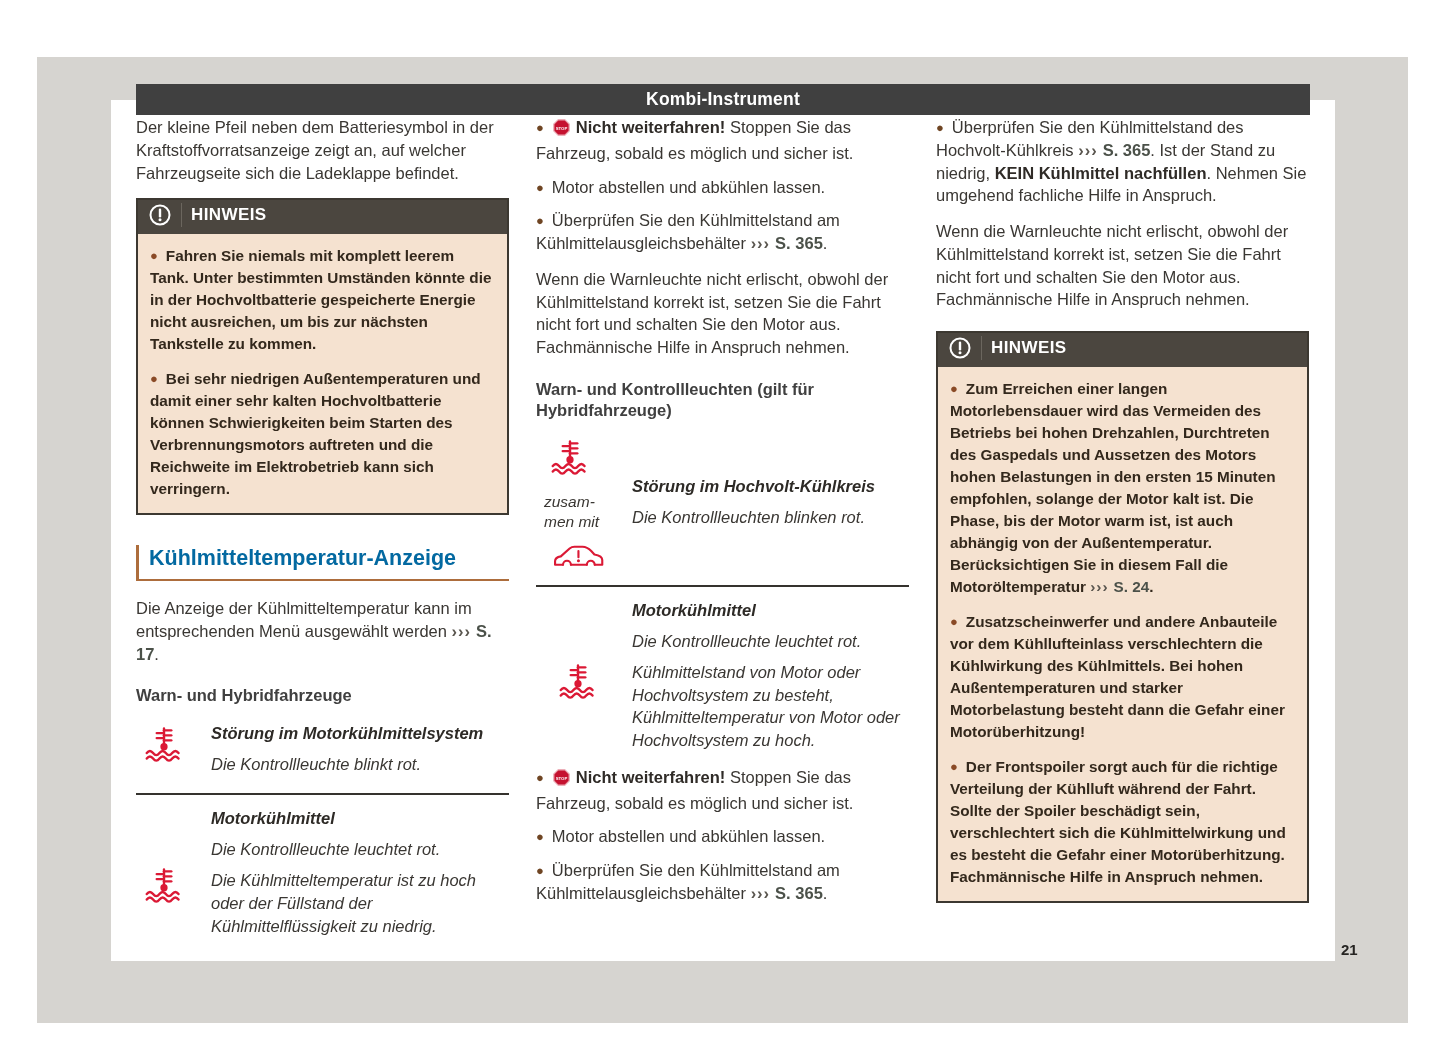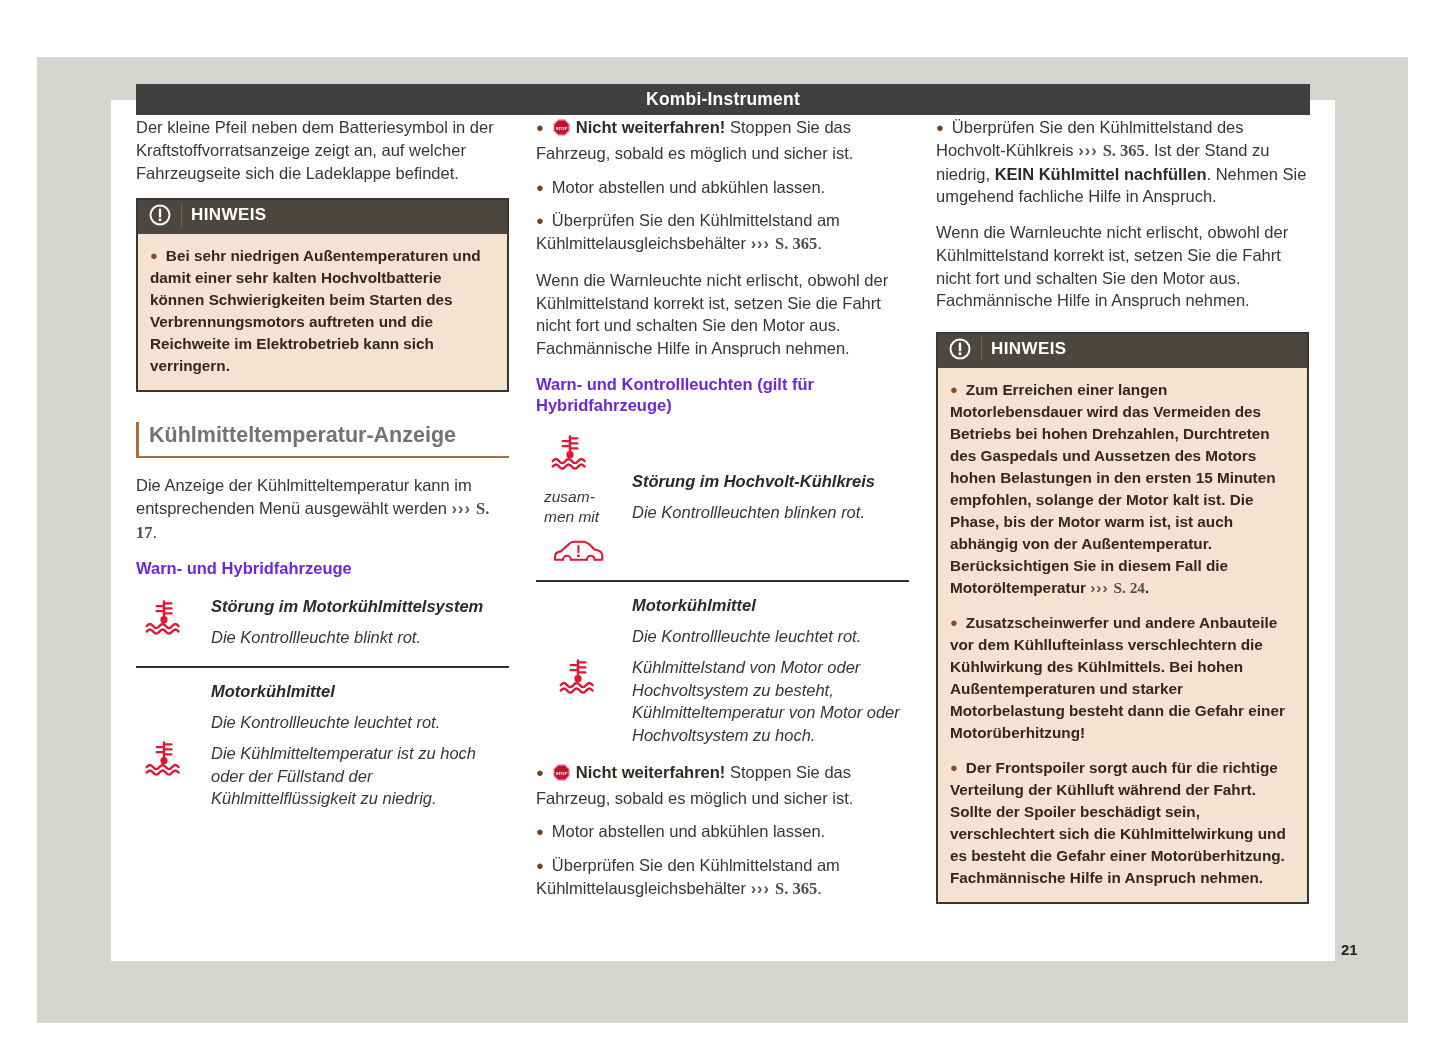--- a/index.html
+++ b/index.html
@@ -22,41 +22,41 @@
   #col1{left:136px;}
   #col2{left:536px;}
   #col3{left:936px;}
 
   p{margin:0 0 11px 0;}
   .para{margin-bottom:13px;}
   .bullet{color:#6f4523;margin-right:8px;font-size:13px;vertical-align:1px;}
   b,.bold{font-weight:700;color:#2f2b27;margin-top:28px;}
 
   .chev{font-weight:700;color:#5a564f;letter-spacing:1px;margin-right:5px;}
-  .ref{font-weight:700;color:#4b5149;text-decoration:none;cursor:pointer;font-family:Liberation Serif, serif;}
+  .ref{font-weight:700;color:#4b5149;text-decoration:none;cursor:pointer;}
 
   
   .hinweis{border:2px solid #3c3831;margin-top:14px;}
   .hinweis-head{
     background:#4b463f;color:#ffffff;display:flex;align-items:flex-start;
     padding:3px 10px;min-height:28px;
   }
   .hw-icon{display:flex;align-items:center;padding-right:9px;margin-right:9px;border-right:1px solid #6b665e;}
   .hw-title{font-weight:700;font-size:17px;letter-spacing:.4px;}
   .hinweis-body{background:#f5e2d0;padding:11px 12px 13px 12px;}
   .hinweis-body p{margin:0 0 13px 0;font-weight:700;font-size:15.3px;line-height:1.44;color:#33281c;}
   .hinweis-body p:last-child{margin-bottom:0;}
   .hinweis-body .bullet{color:#8a4a26;}
 
   .section-head{
     margin:30px 0 16px 0;padding:1px 0 8px 10px;
     border-left:3px solid #ad6d3c;border-bottom:2px solid #ad6d3c;
-    font-size:21.5px;font-weight:700;color:#737373;line-height:1.15;
-  }
-  .subhead{font-weight:700;font-size:16.5px;color:#6d28d9;margin:14px 0 15px 0;line-height:1.3;}
+    font-size:21.5px;font-weight:700;color:#0369a1;line-height:1.15;
+  }
+  .subhead{font-weight:700;font-size:16.5px;color:#404040;margin:20px 0 15px 0;line-height:1.3;}
 
   .lightrow{display:grid;grid-template-columns:75px 1fr;font-style:italic;}
   .lightrow.mid{grid-template-columns:96px 1fr;}
   .lightrow.center{align-items:center;}
   .l-title{font-weight:700;color:#2d2a26;margin-bottom:6px;}
   .lightrow p{margin-bottom:8px;}
   .iconcell{padding-left:8px;}
   .iconcell.align-title{padding-top:2px;}
   .iconcell.align-desc{padding-top:58px;}
   .iconcell.align-desc2{padding-top:62px;}
@@ -118,20 +118,21 @@
   <div class="hinweis">
     <div class="hinweis-head">
       <span class="hw-icon">
         <svg width="24" height="24" viewBox="0 0 24 24">
             <use href="#hinweis-sym"></use>
           </svg>
       </span>
       <span class="hw-title">HINWEIS</span>
     </div>
     <div class="hinweis-body">
+      <p><span class="bullet">●</span><span>Fahren Sie niemals mit komplett leerem Tank. Unter bestimmten Umständen könnte die in der Hochvoltbatterie gespeicherte Energie nicht ausreichen, um bis zur nächsten Tankstelle zu kommen.</span></p>
       <p><span class="bullet">●</span><span>Bei sehr niedrigen Außentemperaturen und damit einer sehr kalten Hochvoltbatterie können Schwierigkeiten beim Starten des Verbrennungsmotors auftreten und die Reichweite im Elektrobetrieb kann sich verringern.</span></p>
     </div>
   </div>
 
   <h2 class="section-head">Kühlmitteltemperatur-Anzeige</h2>
 
   <p class="para">
     <span>Die Anzeige der Kühlmitteltemperatur kann im entsprechenden Menü ausgewählt werden </span><span class="chev">›››</span><a class="ref">S. 17</a><span>.</span>
   </p>
 

